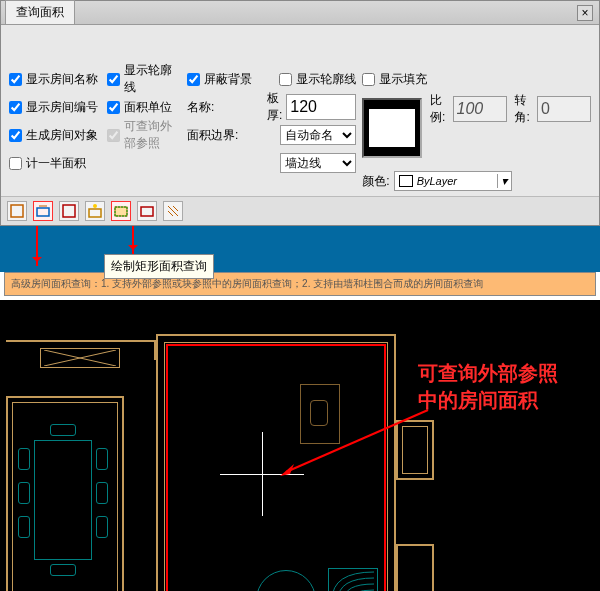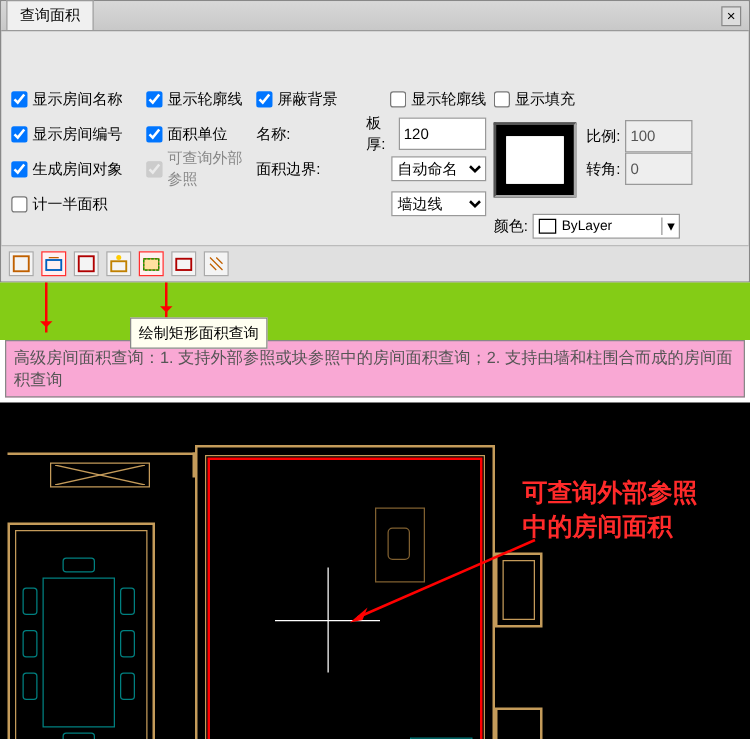--- a/index.html
+++ b/index.html
@@ -12,38 +12,38 @@
 .col { display: flex; flex-direction: column; gap: 10px; margin-top: 35px; }
 .col1 { width: 102px; }
 .col2 { width: 82px; }
 .col3 { width: 82px; }
 .col4 { width: 96px; align-items: flex-end; }
 .col5 { flex: 1; }
 .chk { display: flex; align-items: center; gap: 4px; height: 18px; }
 .chk input { width: 13px; height: 13px; }
 .chk.disabled { color: #888; }
 .lbl { display: inline-block; }
-.inp { width: 70px; height: 20px; border: 1px solid #999; background: #fff; padding: 12px 3px; font-size: 12px; }
+.inp { width: 70px; height: 20px; border: 1px solid #999; background: #fff; padding: 12px 3px; font-size: 16px; }
 .sel { width: 76px; height: 20px; border: 1px solid #999; background: #fff; font-size: 12px; }
 .row { display: flex; align-items: center; gap: 4px; height: 18px; }
 .swatch-box { border: 2px inset #aaa; width: 66px; height: 60px; background: #000; display: flex; align-items: center; justify-content: center; }
 .swatch-inner { width: 46px; height: 38px; background: #fff; border: 2px solid #fff; }
-.color-combo { display: flex; align-items: center; border: 1px solid #999; background: #fff; height: 20px; width: 118px; }
+.color-combo { display: flex; align-items: center; border: 1px solid #999; background: #fff; height: 20px; width: 118px; font-style: italic; }
 .color-chip { width: 14px; height: 12px; background: #fff; border: 1px solid #000; margin: 0 4px; }
 .color-combo span { flex: 1; font-size: 11px; }
 .color-combo .dd { width: 14px; text-align: center; border-left: 1px solid #999; }
 .toolbar { background: #e0e0e0; border-top: 1px solid #bbb; padding: 4px 6px; display: flex; gap: 6px; }
 .tbtn { width: 20px; height: 20px; border: 1px solid #aaa; background: #f4f4f4; display: flex; align-items: center; justify-content: center; cursor: pointer; position: relative; }
 .tbtn.hi { border: 1px solid #ff3030; background: #fff0f0; }
 .tbtn svg { width: 16px; height: 16px; }
-.arrows { position: relative; height: 46px; width: 600px; background: #84cc16; padding-left: 24px; }
+.arrows { position: relative; height: 46px; width: 600px; background: #0369a1; padding-left: 24px; }
 .arrow { position: absolute; top: 0; width: 2px; background: #ff0000; }
 .arrow::after { content: ""; position: absolute; bottom: -1px; left: -4px; border: 5px solid transparent; border-top-color: #ff0000; }
 .tooltip { position: absolute; background: #fffff0; border: 1px solid #888; padding: 3px 6px; font-size: 12px; }
-.help { border: 1px solid #888; background: #f9a8d4; padding: 4px 6px; font-size: 13px; margin: 0 4px 4px 4px; color: #555; }
+.help { border: 1px solid #888; background: #fdba74; padding: 4px 6px; font-size: 10px; margin: 0 4px 4px 4px; color: #555; }
 .cad { width: 600px; height: 330px; background: #000; position: relative; overflow: hidden; }
 .wall { position: absolute; border: 2px solid #c49b5a; }
 .wall2 { position: absolute; border: 1px solid #c49b5a; }
 .redbox { position: absolute; border: 2px solid #ff0000; }
 .cross-h { position: absolute; background: #fff; height: 1px; }
 .cross-v { position: absolute; background: #fff; width: 1px; }
 .area-txt { position: absolute; color: #ff3a3a; font-size: 22px; font-family: "SimSun", serif; }
 .area-txt sup { font-size: 13px; }
 .anno { position: absolute; color: #ff2a2a; font-size: 20px; font-weight: bold; line-height: 1.35; }
 .diag-arrow { position: absolute; }
@@ -121,24 +121,24 @@
     </div>
     <div class="col col5">
       <label class="chk">
           <input type="checkbox" style="">
           <span>显示填充</span>
         </label>
       <div style="display:flex;gap:8px;align-items:flex-start">
         <div class="swatch-box">
             <div class="swatch-inner"></div>
           </div>
-        <div style="display:flex;flex-direction:column;gap:8px;padding-top:2px">
+        <div style="display:flex;flex-direction:row;gap:8px;padding-top:2px">
           <div class="row">
               <span class="lbl">比例:</span>
-              <input class="inp" style="width: 54px; background: rgb(238, 238, 238);" disabled="" value="100">
+              <input class="inp" style="width: 54px; background: rgb(238, 238, 238); font-style: italic;" disabled="" value="100">
             </div>
           <div class="row">
               <span class="lbl">转角:</span>
               <input class="inp" style="width: 54px; background: rgb(238, 238, 238);" disabled="" value="0">
             </div>
         </div>
       </div>
       <div class="row" style="margin-top:4px">
           <span class="lbl">颜色:</span>
         <div class="color-combo">

